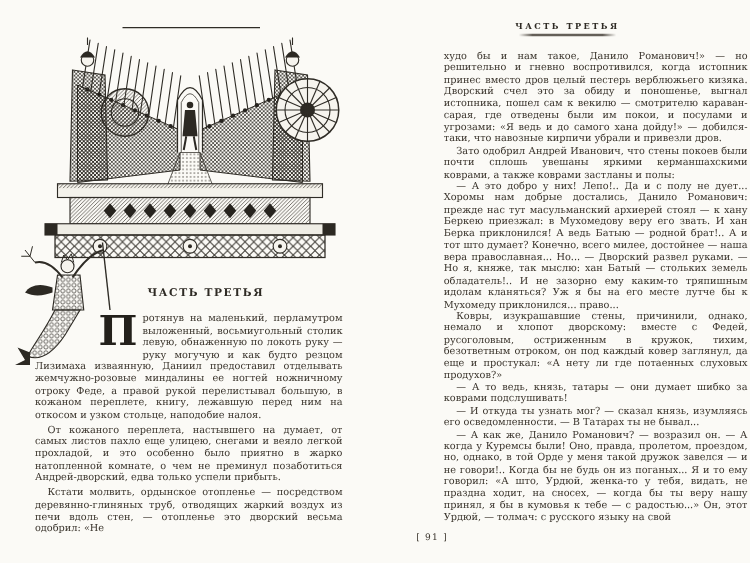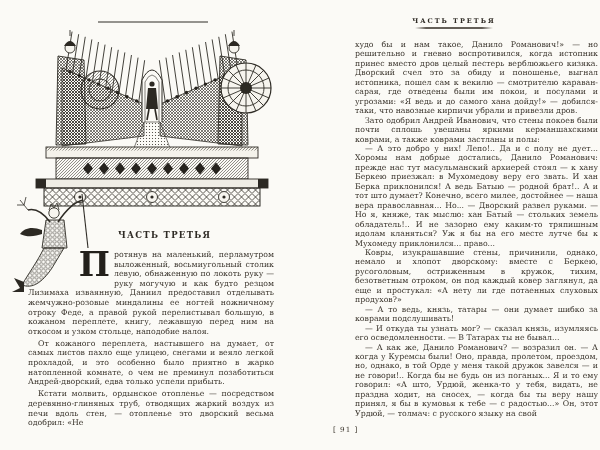--- a/index.html
+++ b/index.html
@@ -256,21 +256,21 @@
 
     <div class="running-head">
       <div class="rh-text">ЧАСТЬ ТРЕТЬЯ</div>
       <div class="rh-rule"></div>
     </div>
 
     <div class="body-text right-body">
       <p class="noindent">худо бы и нам такое, Данило Романович!» — но решительно и гневно воспротивился, когда истопник принес вместо дров целый пестерь верблюжьего кизяка. Дворский счел это за обиду и поношенье, выгнал истопника, пошел сам к векилю — смотрителю караван-сарая, где отведены были им покои, и посулами и угрозами: «Я ведь и до самого хана дойду!» — добился-таки, что навозные кирпичи убрали и привезли дров.</p>
       <p>Зато одобрил Андрей Иванович, что стены покоев были почти сплошь увешаны яркими керманшахскими коврами, а также коврами застланы и полы:</p>
       <p>— А это добро у них! Лепо!.. Да и с полу не дует... Хоромы нам добрые достались, Данило Романович: прежде нас тут масульманский архиерей стоял — к хану Беркею приезжал: в Мухомедову веру его звать. И хан Берка приклонился! А ведь Батыю — родной брат!.. А и тот што думает? Конечно, всего милее, достойнее — наша вера православная... Но... — Дворский развел руками. — Но я, княже, так мыслю: хан Батый — стольких земель обладатель!.. И не зазорно ему каким-то тряпишным идолам кланяться? Уж я бы на его месте лутче бы к Мухомеду приклонился... право...</p>
-      <p>Ковры, изукрашавшие стены, причинили, однако, немало и хлопот дворскому: вместе с Беркею, русоголовым, остриженным в кружок, тихим, безответным отроком, он под каждый ковер заглянул, да еще и простукал: «А нету ли где потаенных слуховых продухов?»</p>
+      <p>Ковры, изукрашавшие стены, причинили, однако, немало и хлопот дворскому: вместе с Федей, русоголовым, остриженным в кружок, тихим, безответным отроком, он под каждый ковер заглянул, да еще и простукал: «А нету ли где потаенных слуховых продухов?»</p>
       <p>— А то ведь, князь, татары — они думает шибко за коврами подслушивать!</p>
       <p>— И откуда ты узнать мог? — сказал князь, изумляясь его осведомленности. — В Татарах ты не бывал...</p>
       <p>— А как же, Данило Романович? — возразил он. — А когда у Куремсы были! Оно, правда, пролетом, проездом, но, однако, в той Орде у меня такой дружок завелся — и не говори!.. Когда бы не будь он из поганых... Я и то ему говорил: «А што, Урдюй, женка-то у тебя, видать, не праздна ходит, на сносех, — когда бы ты веру нашу принял, я бы в кумовья к тебе — с радостью...» Он, этот Урдюй, — толмач: с русского языку на свой</p>
     </div>
 
     <div class="page-number pn-right">[ 91 ]</div>
   </div>
 
 </div>
 

